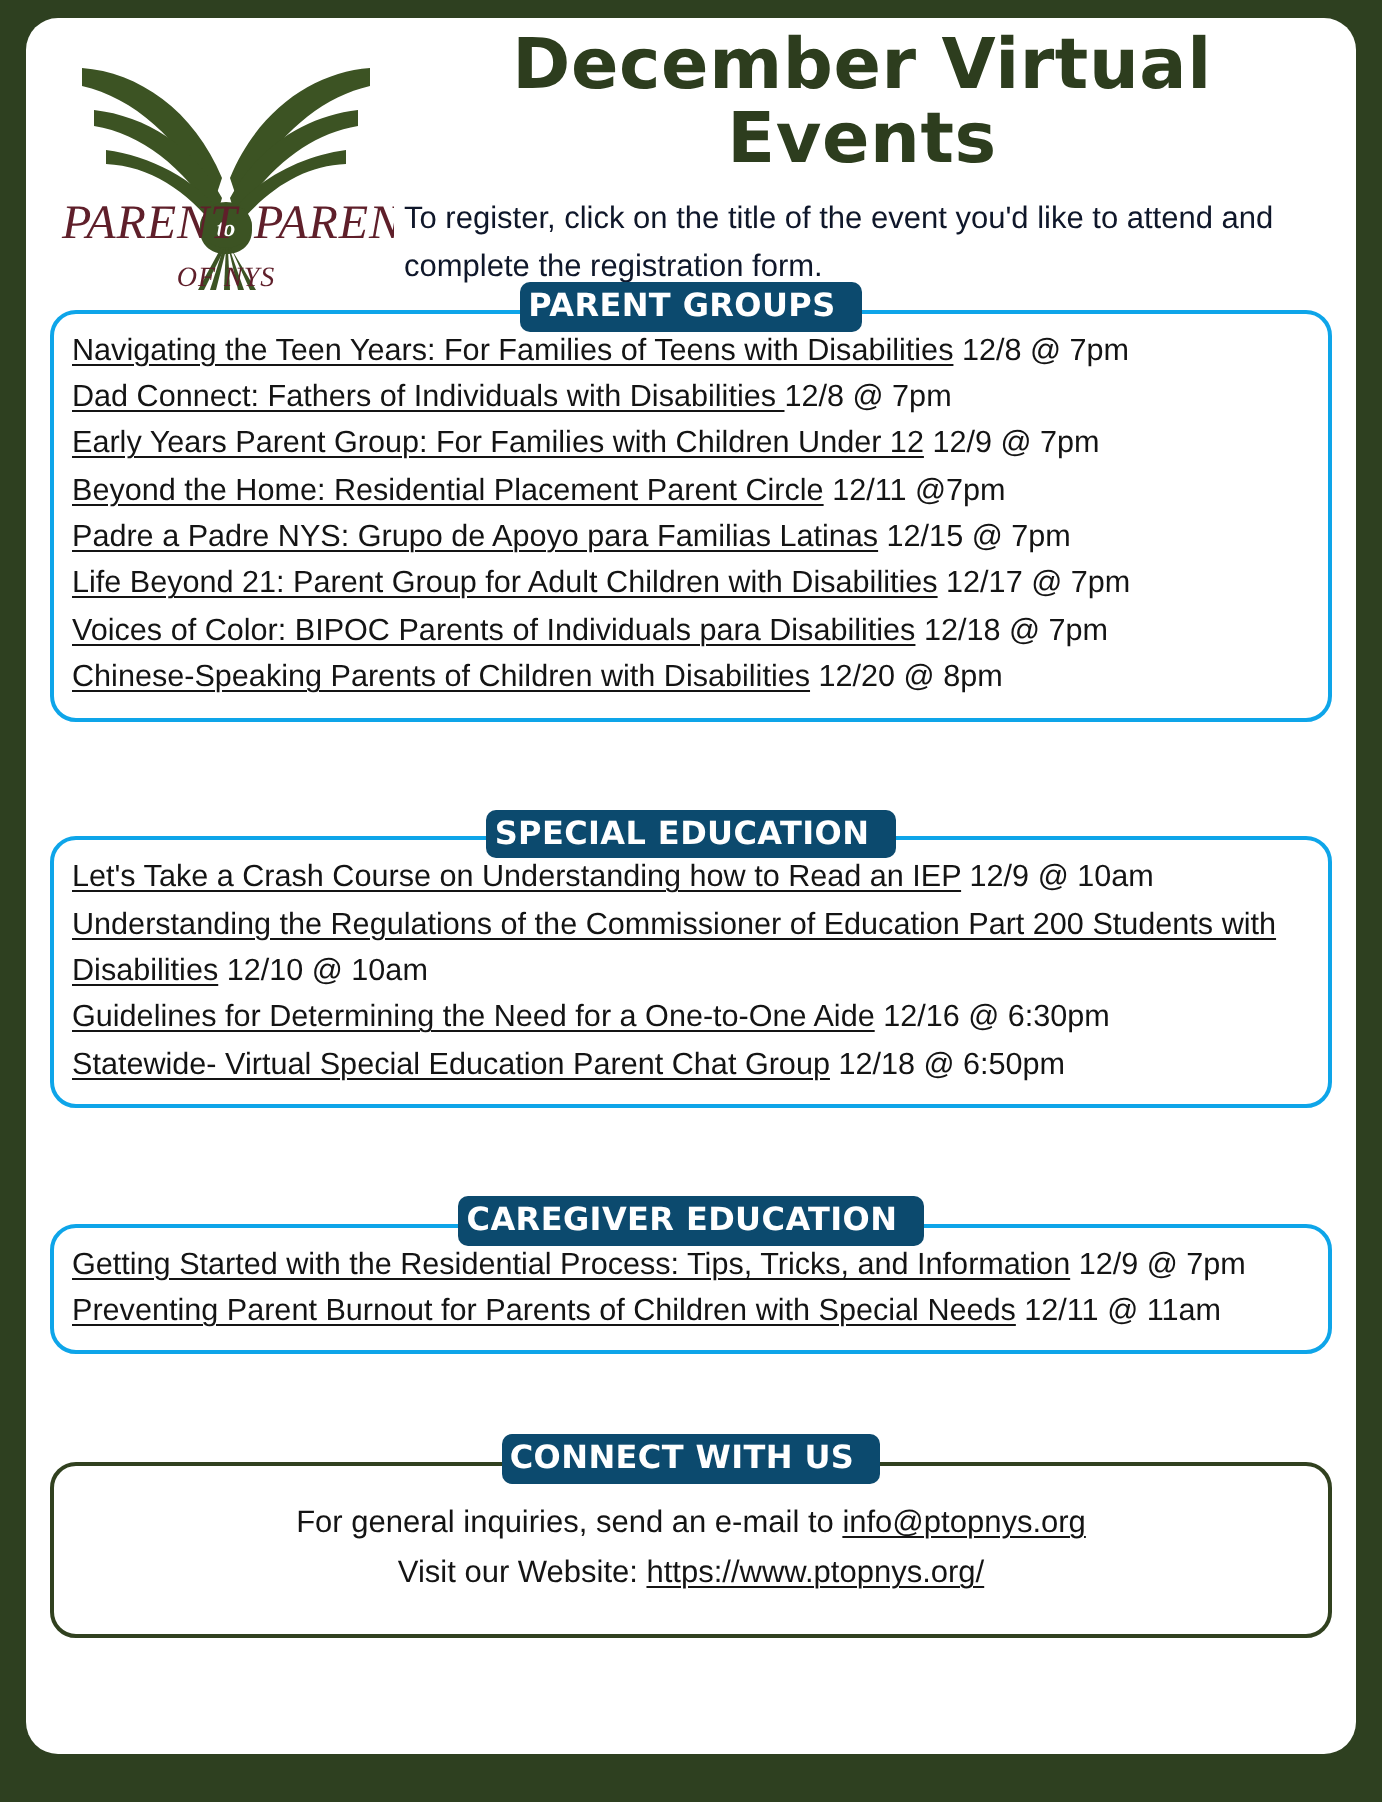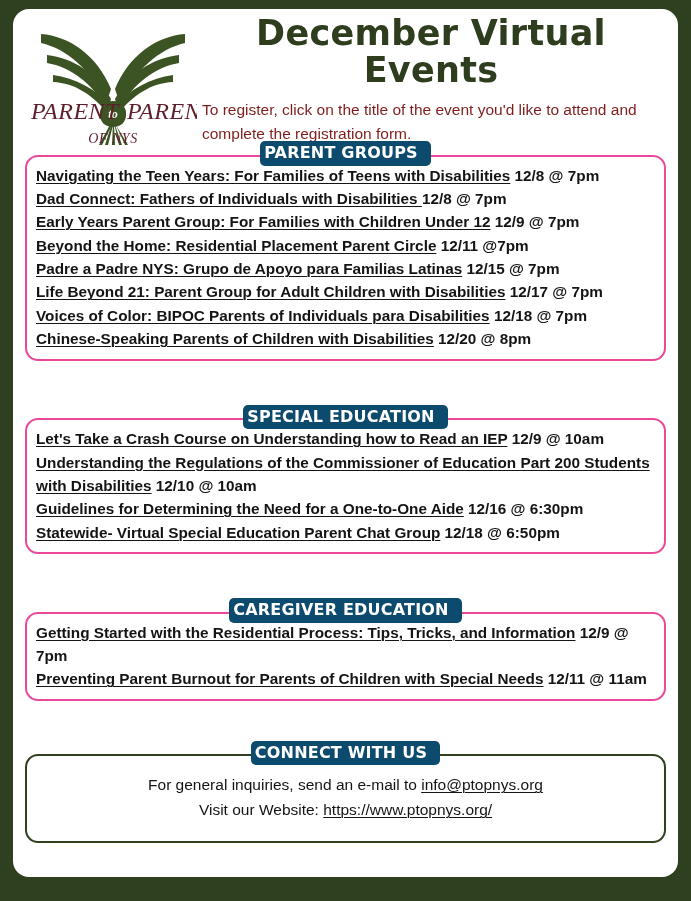--- a/index.html
+++ b/index.html
@@ -68,21 +68,21 @@
     color: #2d3d1e;
     text-align: center;
     letter-spacing: 0.3px;
     padding-right: 6px;
   }
 
   .flyer-subtitle {
     margin-top: 9px;
     font-size: 15.5px;
     line-height: 1.52;
-    color: #7f1d1d;
+    color: #0f172a;
     text-align: left;
     padding-right: 2px;
   }
 
   
   .section { position: relative; }
 
   .section-badge-row {
     display: flex;
     justify-content: center;
@@ -100,26 +100,25 @@
     letter-spacing: 0.2px;
     padding: 2px 13px 3px 4px;
     border-radius: 5px;
     line-height: 1.22;
     white-space: nowrap;
   }
 
   .card {
     position: relative;
     margin-top: -11px;
-    border: 2px solid #ec4899;
+    border: 2px solid #0ea5e9;
     border-radius: 13px;
     background: #ffffff;
     padding: 7px 9px 8px 9px;
     z-index: 1;
-    font-weight: bold;
   }
 
   
   .event {
     font-size: 15.3px;
     line-height: 1.53;
     color: #141414;
     margin: 0;
     padding: 0;
   }

